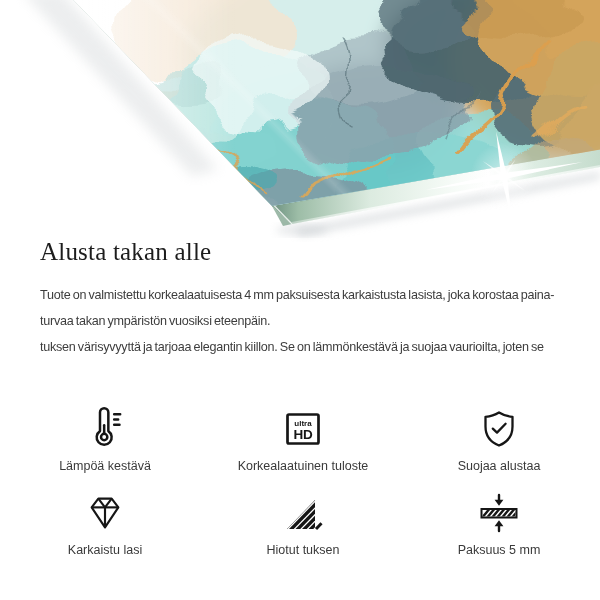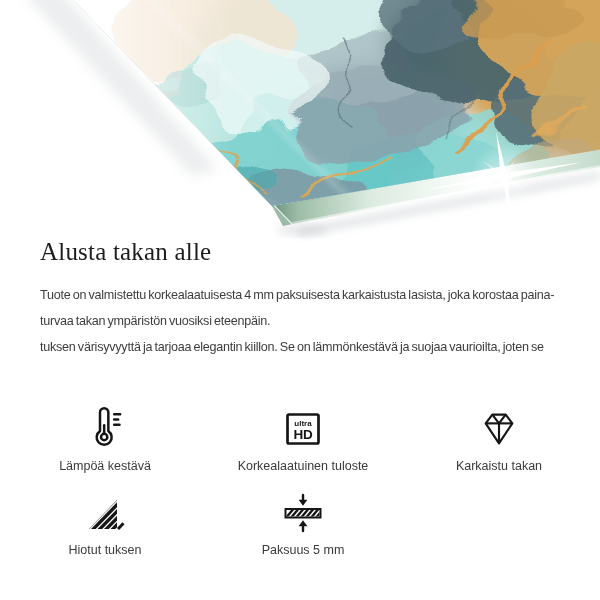--- a/index.html
+++ b/index.html
@@ -218,31 +218,40 @@
       <div class="icon-box">
         <svg width="40" height="40" viewBox="0 0 40 40">
           <rect x="4.5" y="5.5" width="31" height="29" rx="1.5" fill="none" stroke="#161616" stroke-width="2.7"></rect>
           <text x="20" y="17" text-anchor="middle" font-family="Liberation Sans, sans-serif" font-size="8" font-weight="bold" fill="#161616">ultra</text>
           <text x="20" y="30" text-anchor="middle" font-family="Liberation Sans, sans-serif" font-size="13.5" font-weight="bold" letter-spacing="-0.3" fill="#161616">HD</text>
         </svg>
       </div>
       <div class="feature-label">Korkealaatuinen tuloste</div>
     </div>
 
+    <div class="feature">
+      <div class="icon-box">
+        <svg width="40" height="40" viewBox="0 0 40 40" fill="none" stroke="#161616" stroke-width="2.3" stroke-linecap="round" stroke-linejoin="round">
+          <path d="M20 3.5 C24 6 28.5 7.4 33.5 7.8 V17.5 C33.5 26.8 28 33.4 20 36.5 C12 33.4 6.5 26.8 6.5 17.5 V7.8 C11.5 7.4 16 6 20 3.5 Z"></path>
+          <path d="M13.8 19.6 L18 23.6 L26.6 14.8"></path>
+        </svg>
+      </div>
+      <div class="feature-label">Suojaa alustaa</div>
+    </div>
 
     <div class="feature">
       <div class="icon-box">
         <svg width="42" height="41" viewBox="0 0 40 40" fill="none" stroke="#161616" stroke-width="2.1" stroke-linejoin="round">
           <path d="M7 15 L13.5 6.5 H26.5 L33 15 L20 34.5 Z"></path>
           <path d="M7 15 H33"></path>
           <path d="M13.5 6.5 L20 15 L26.5 6.5"></path>
           <path d="M20 15 L20 34.5"></path>
         </svg>
       </div>
-      <div class="feature-label">Karkaistu takan</div>
+      <div class="feature-label">Karkaistu lasi</div>
     </div>
 
     <div class="feature">
       <div class="icon-box">
         <svg width="40" height="40" viewBox="0 0 40 40">
           <g clip-path="url(#triClip2)" stroke="#161616" stroke-width="3.4">
             <line x1="-3" y1="41" x2="33" y2="4"></line>
             <line x1="3.5" y1="41" x2="39.5" y2="4"></line>
             <line x1="10" y1="41" x2="46" y2="4"></line>
             <line x1="16.5" y1="41" x2="52.5" y2="4"></line>

